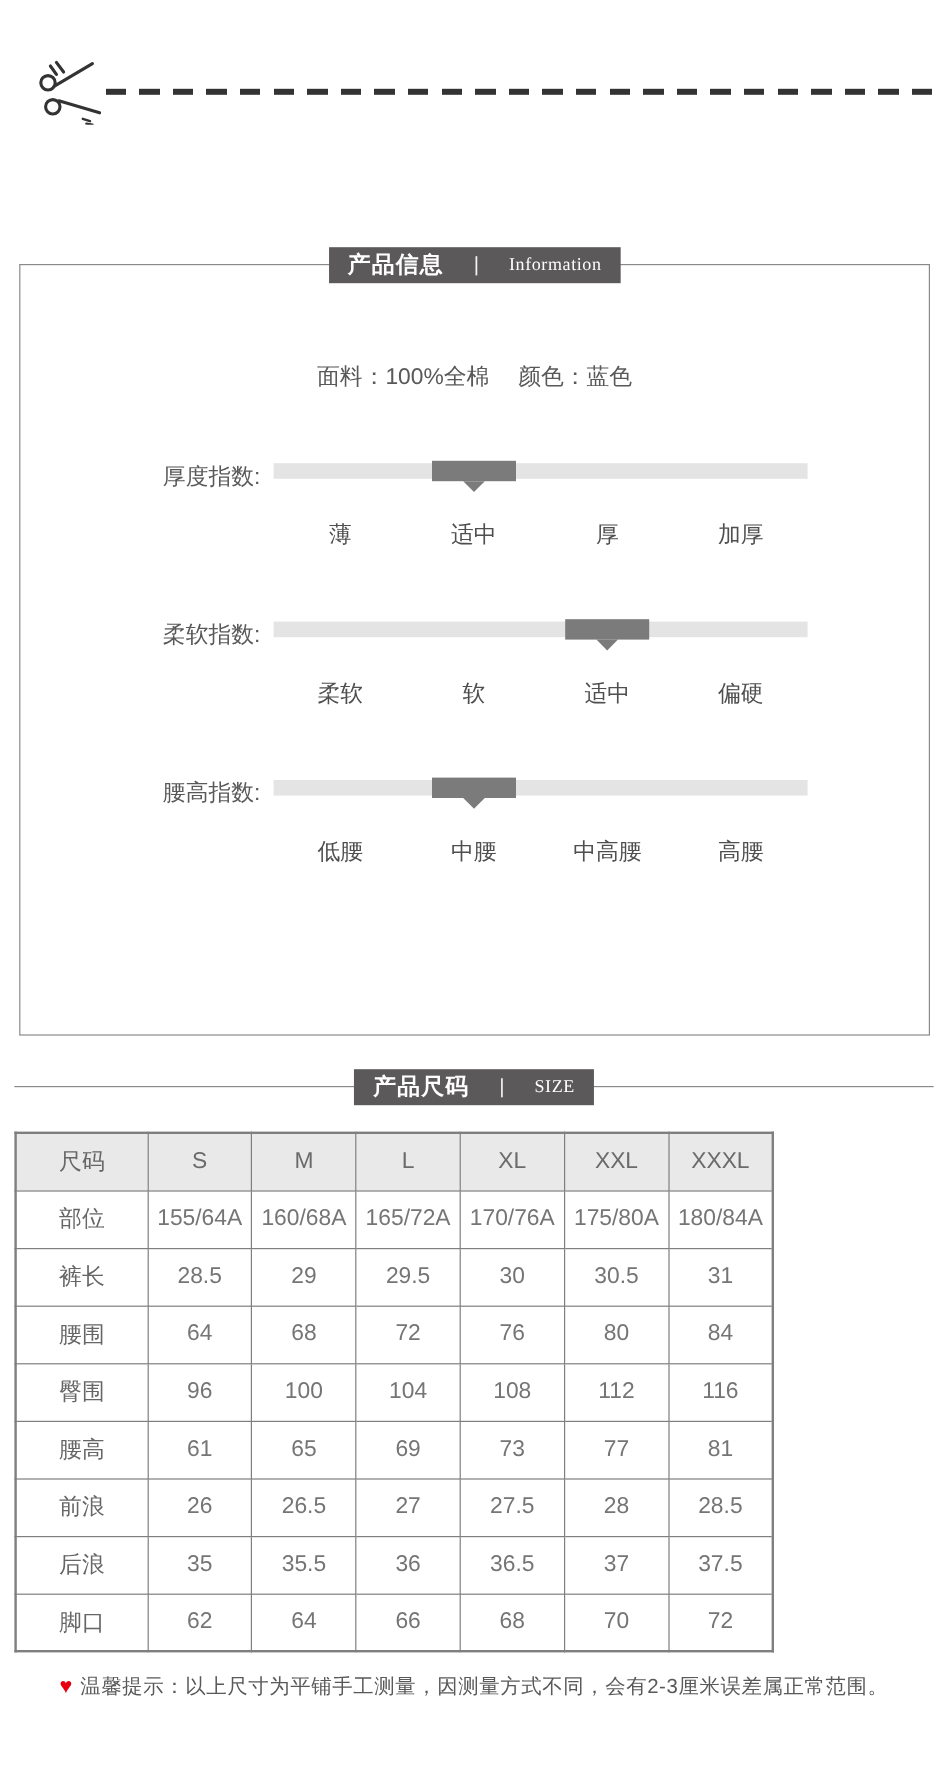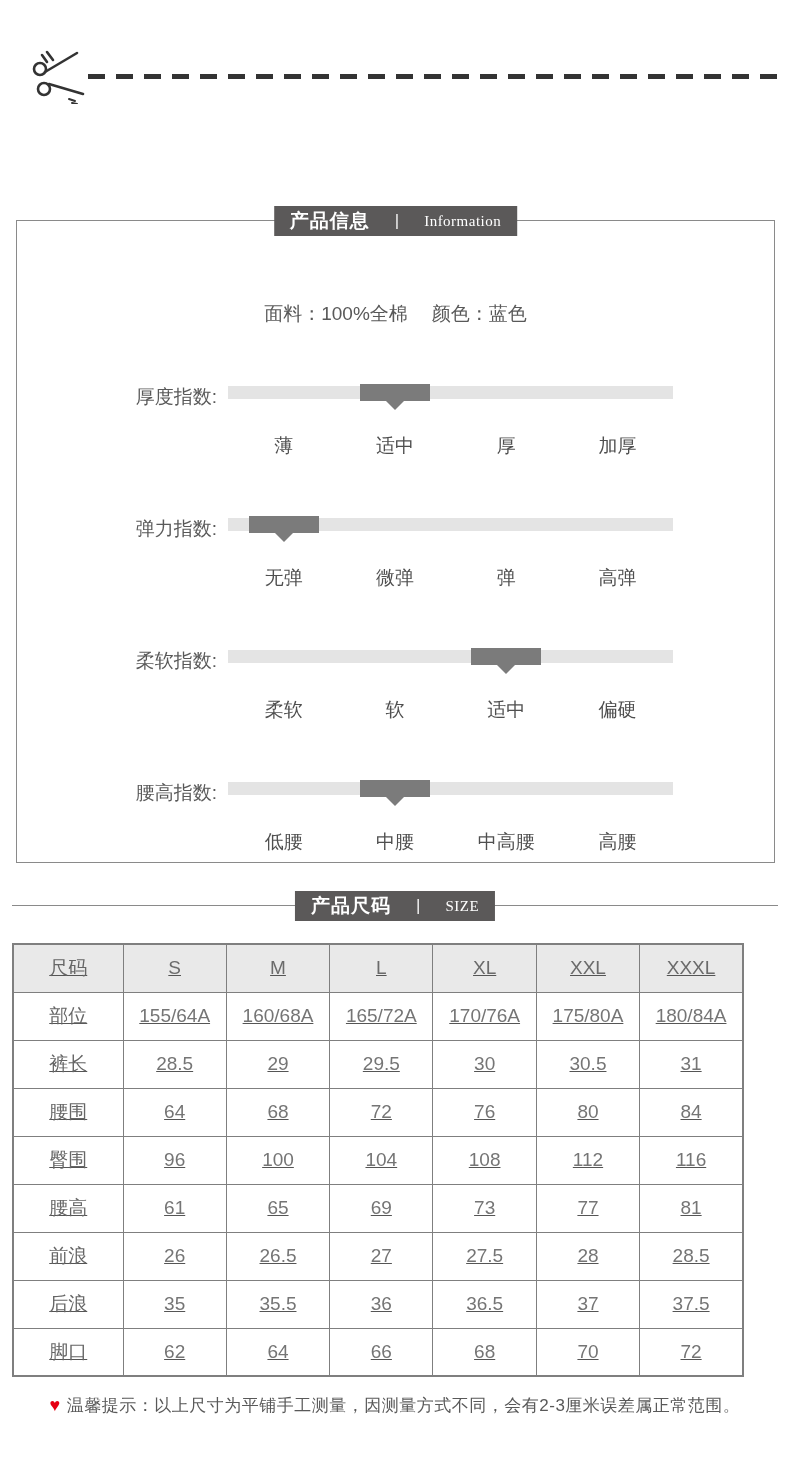--- a/index.html
+++ b/index.html
@@ -68,22 +68,22 @@
   .size-header { position:relative; margin-top:28px; height:30px; }
   .size-header::before {
     content:""; position:absolute; left:12px; right:12px; top:14px;
     border-top:1px solid #8a8a8a;
   }
   .size-header .section-badge {
     position:absolute; left:50%; top:0; transform:translateX(-50%);
   }
 
   table.size-table {
-    margin:22px 12px 0 12px; width:732px; border-collapse:collapse;
-    border:2px solid #7f7f7f; table-layout:fixed;text-decoration:underline;
+    margin:22px 12px 0 12px; width:633px; border-collapse:collapse;
+    border:2px solid #7f7f7f; table-layout:fixed;
   }
   .size-table th, .size-table td {
     border:1px solid #7f7f7f; height:48px; text-align:center; vertical-align:middle;
     font-size:19px; font-weight:normal; color:#757575; padding:0 2px;
   }
   .size-table th { background:#e9e9e9; color:#6b6b6b; }
   .size-table th:first-child, .size-table td:first-child { width:110px; color:#666; }
 
   .note-row {
     margin-top:17px; text-align:center; font-size:17px; color:#595959;
@@ -134,40 +134,20 @@
       <div class="options-spacer"></div>
       <div class="options-cells">
         <span class="option-label">薄</span>
         <span class="option-label">适中</span>
         <span class="option-label">厚</span>
         <span class="option-label">加厚</span>
       </div>
     </div>
   </div>
 
-  <div class="slider-block">
-    <div class="slider-row">
-      <div class="slider-label">弹力指数:</div>
-      <div class="track-wrap">
-        <div class="track"></div>
-        <div class="marker" style="left: 12.5%;">
-            <div class="marker-tri"></div>
-          </div>
-      </div>
-    </div>
-    <div class="options-row">
-      <div class="options-spacer"></div>
-      <div class="options-cells">
-        <span class="option-label">无弹</span>
-        <span class="option-label">微弹</span>
-        <span class="option-label">弹</span>
-        <span class="option-label">高弹</span>
-      </div>
-    </div>
-  </div>
 
   <div class="slider-block">
     <div class="slider-row">
       <div class="slider-label">柔软指数:</div>
       <div class="track-wrap">
         <div class="track"></div>
         <div class="marker" style="left: 62.5%;">
             <div class="marker-tri"></div>
           </div>
       </div>

